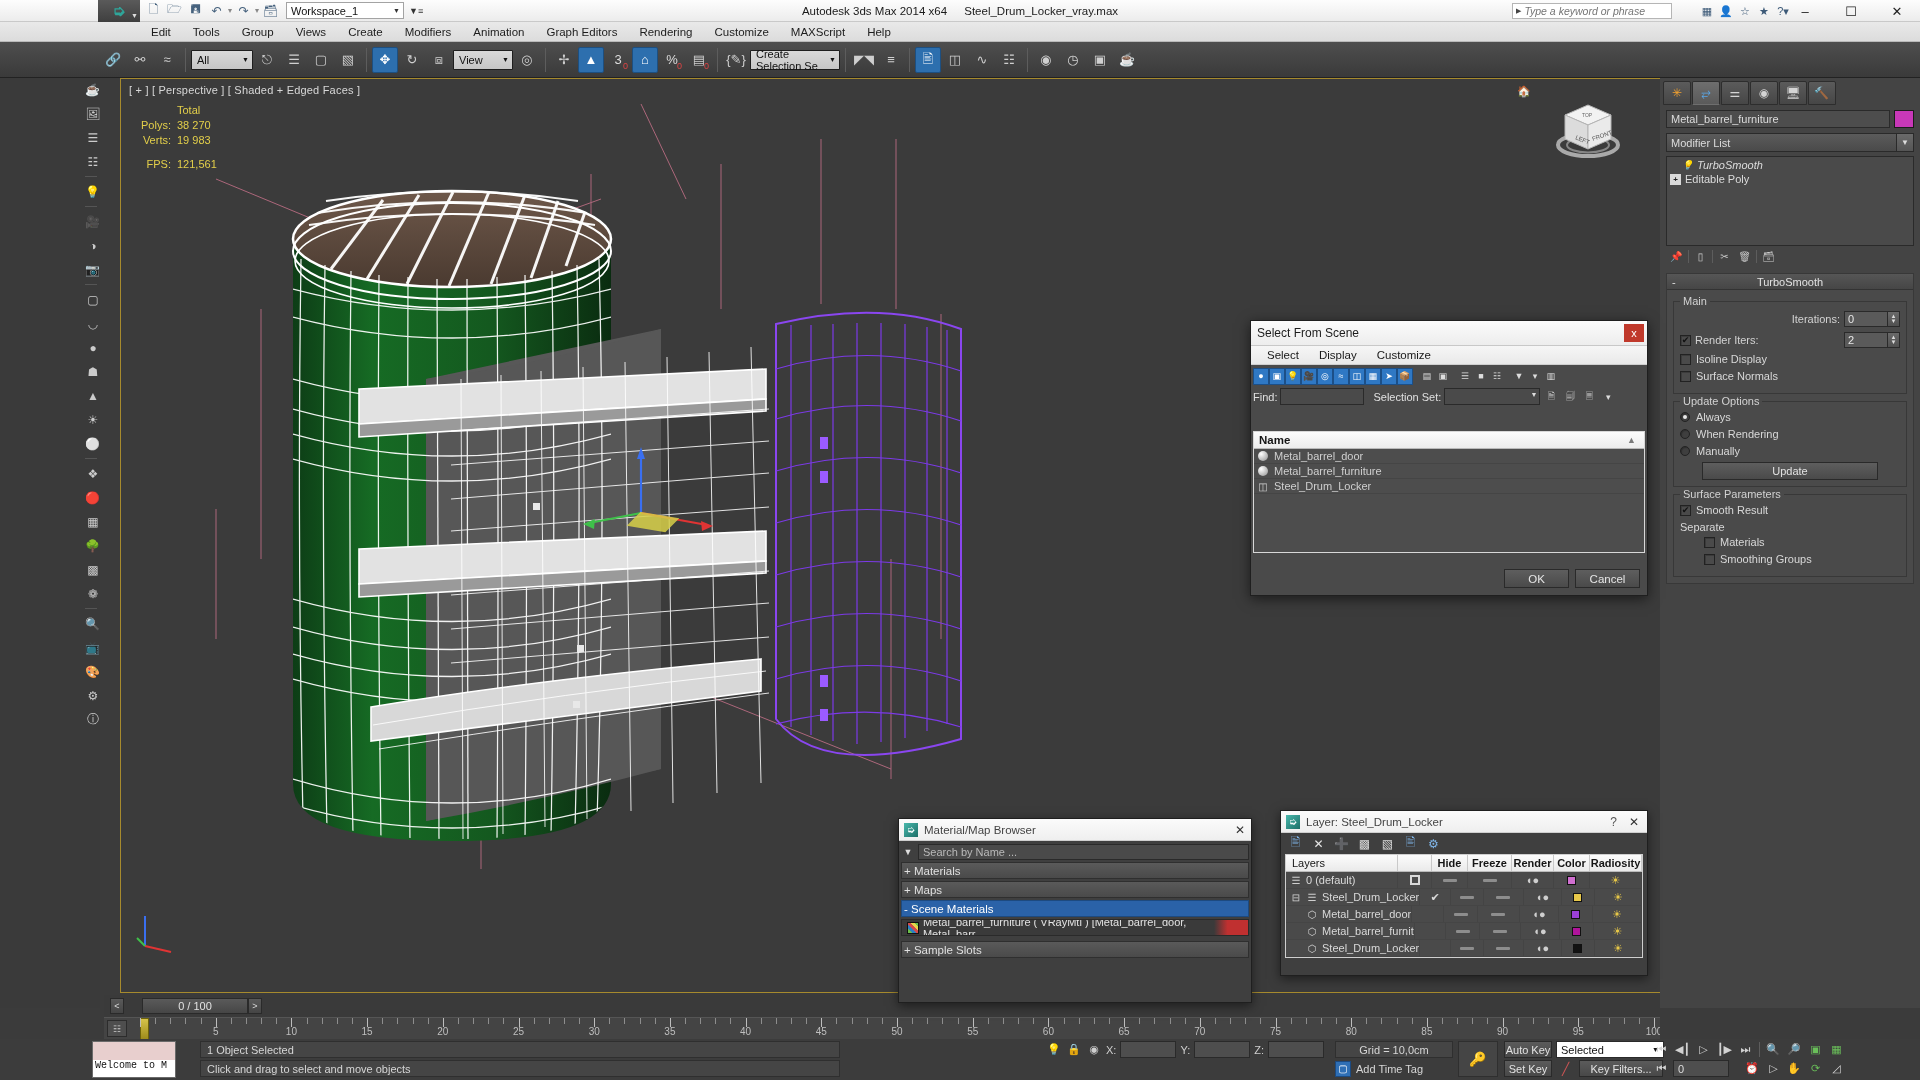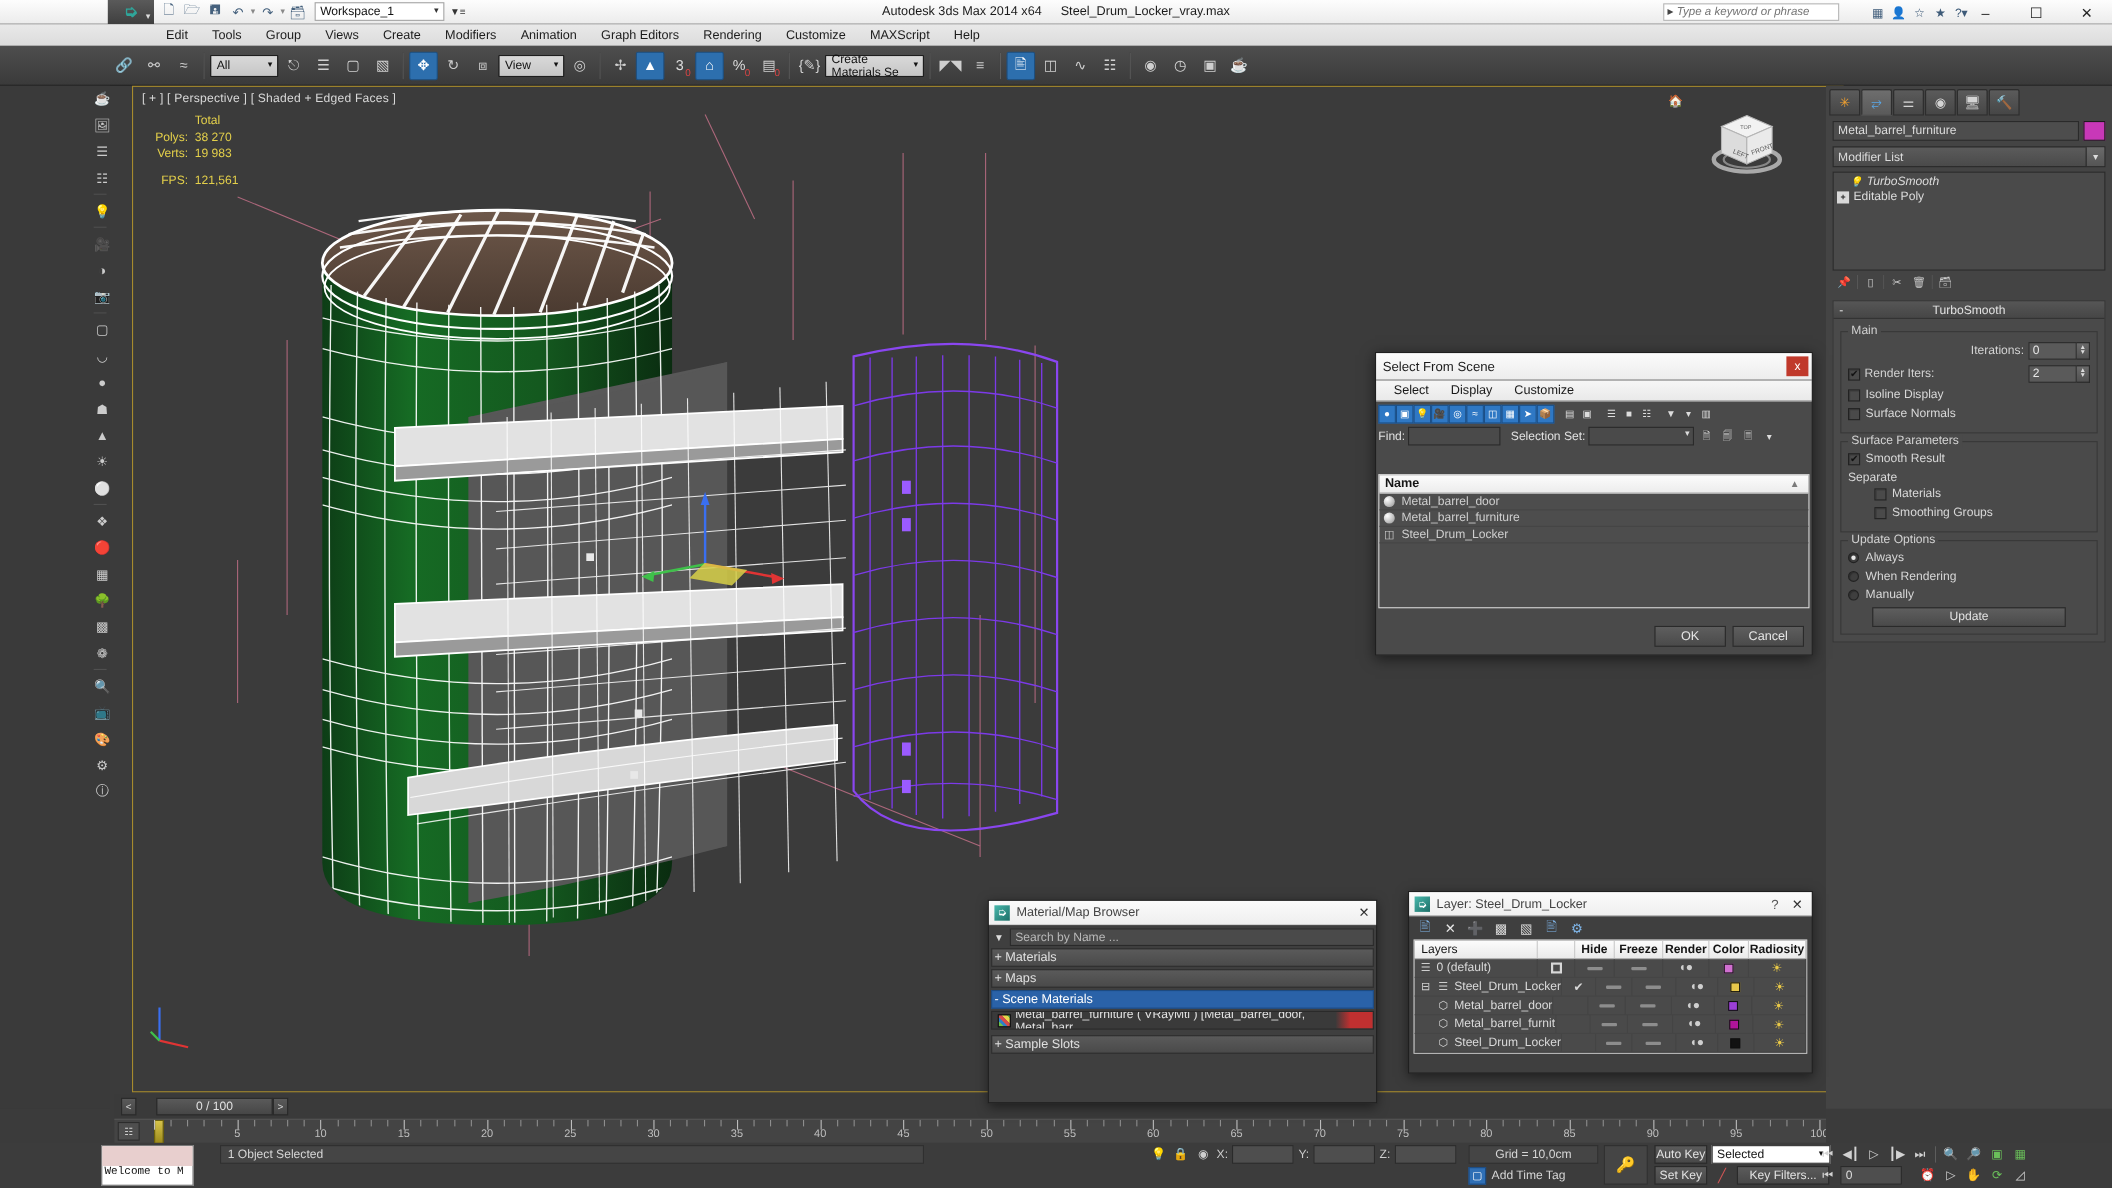--- a/index.html
+++ b/index.html
@@ -530,21 +530,21 @@
     <div class="tbtn">
       <span class="badge-num">%</span>
       <span class="badge-sub">0</span>
     </div>
     <div class="tbtn">
       ▤<span class="badge-sub">0</span>
     </div>
     <div class="tbsep"></div>
     <div class="tbtn">{✎}</div>
     <div class="tbcombo" style="width:90px">
-      <span>Create Materials Se</span>
+      <span>Create Selection Se</span>
       <span class="arw">▼</span>
     </div>
     <div class="tbsep"></div>
     <div class="tbtn">◤◥</div>
     <div class="tbtn">≡</div>
     <div class="tbsep"></div>
     <div class="tbtn active">🖹</div>
     <div class="tbtn">◫</div>
     <div class="tbtn">∿</div>
     <div class="tbtn">☷</div>
@@ -1020,53 +1020,53 @@
               <span class="ckbox"></span>
               <span>Isoline Display</span>
             </div>
             <div class="ckrow">
               <span class="ckbox"></span>
               <span>Surface Normals</span>
             </div>
           </div>
 
           <div class="group">
+            <div class="gtitle">Update Options</div>
+            <div class="rdrow">
+              <span class="radio on"></span>
+              <span>Always</span>
+            </div>
+            <div class="rdrow">
+              <span class="radio"></span>
+              <span>When Rendering</span>
+            </div>
+            <div class="rdrow">
+              <span class="radio"></span>
+              <span>Manually</span>
+            </div>
+            <div class="btnwide">Update</div>
+          </div>
+
+          <div class="group">
             <div class="gtitle">Surface Parameters</div>
             <div class="ckrow">
               <span class="ckbox on"></span>
               <span>Smooth Result</span>
             </div>
             <div class="ckrow" style="margin-bottom:3px">
               <span>Separate</span>
             </div>
             <div class="ckrow" style="padding-left:24px">
               <span class="ckbox"></span>
               <span>Materials</span>
             </div>
             <div class="ckrow" style="padding-left:24px">
               <span class="ckbox"></span>
               <span>Smoothing Groups</span>
             </div>
-          </div>
-
-          <div class="group">
-            <div class="gtitle">Update Options</div>
-            <div class="rdrow">
-              <span class="radio on"></span>
-              <span>Always</span>
-            </div>
-            <div class="rdrow">
-              <span class="radio"></span>
-              <span>When Rendering</span>
-            </div>
-            <div class="rdrow">
-              <span class="radio"></span>
-              <span>Manually</span>
-            </div>
-            <div class="btnwide">Update</div>
           </div>
 
         </div>
       </div>
     </div>
   </div>
 
   <div class="dlg-sfs">
     <div class="sfs-title">
       <span>Select From Scene</span>
@@ -1304,20 +1304,21 @@
         </div>
     </div>
   </div>
 
   <div class="statusbar">
     <div class="maxlistener">
       <div class="ml-top"></div>
       <div class="ml-bot">Welcome to M</div>
     </div>
     <div class="st-line1">1 Object Selected</div>
+    <div class="st-line2">Click and drag to select and move objects</div>
 
     <div class="coords">
       <div class="cicon">💡</div>
       <div class="cicon">🔒</div>
       <div class="cicon">◉</div>
       <span class="clab">X:</span>
       <div class="cfield"></div>
       <span class="clab">Y:</span>
       <div class="cfield"></div>
       <span class="clab">Z:</span>

